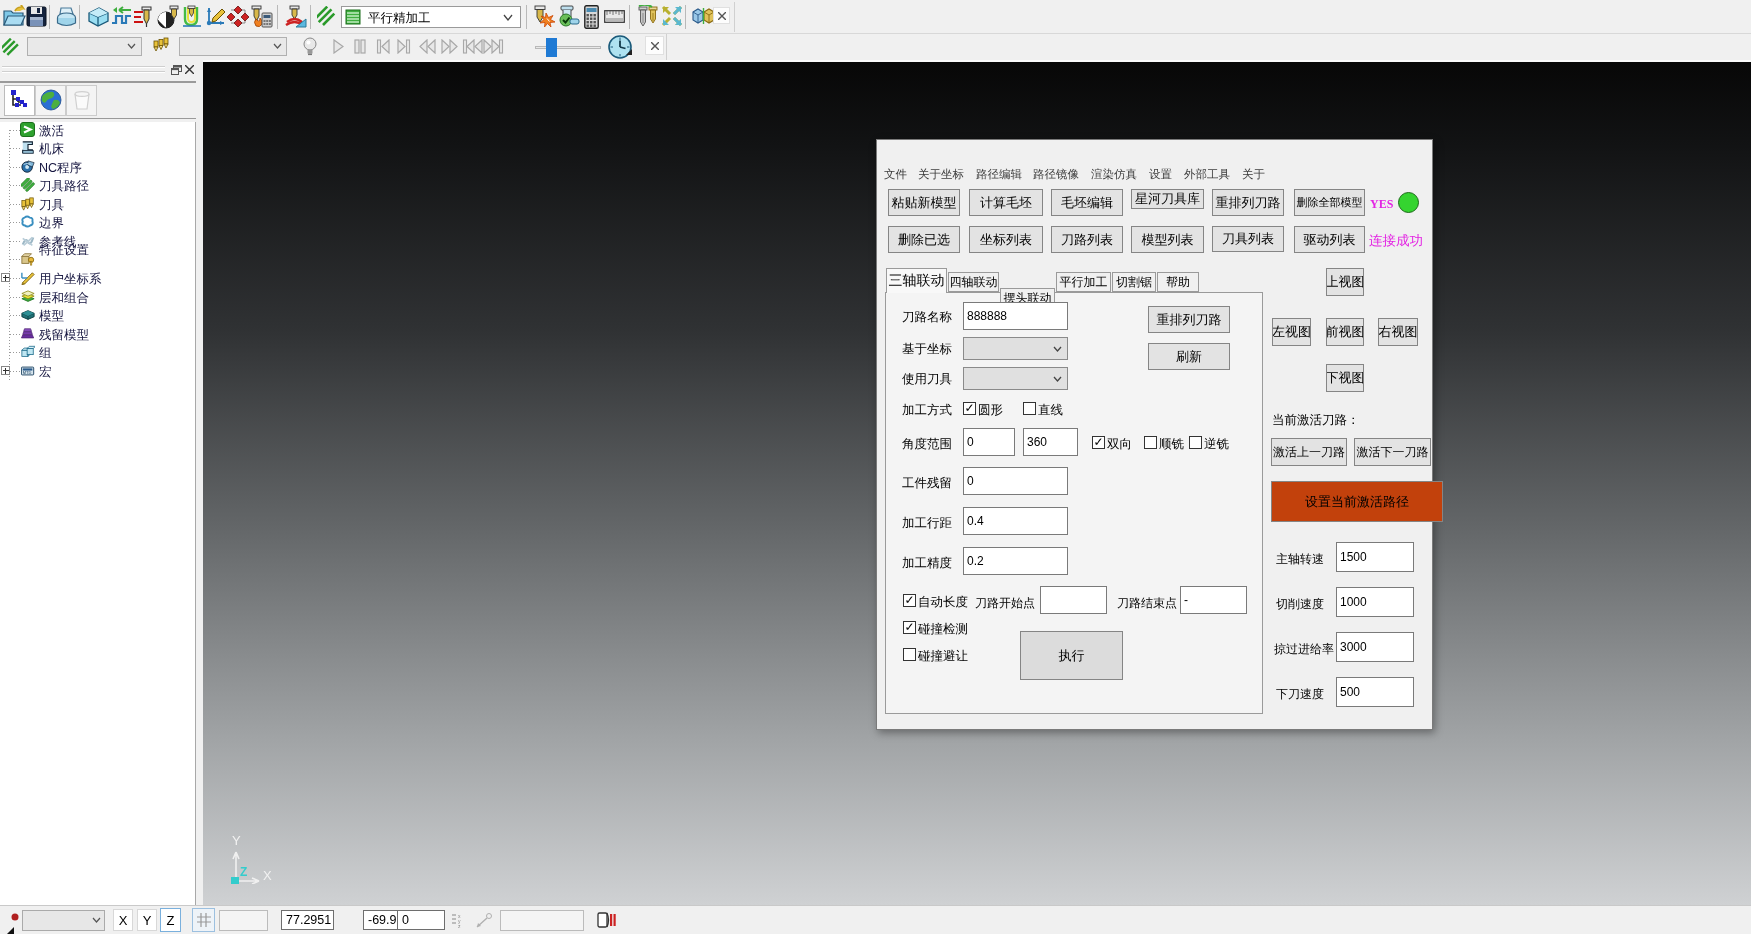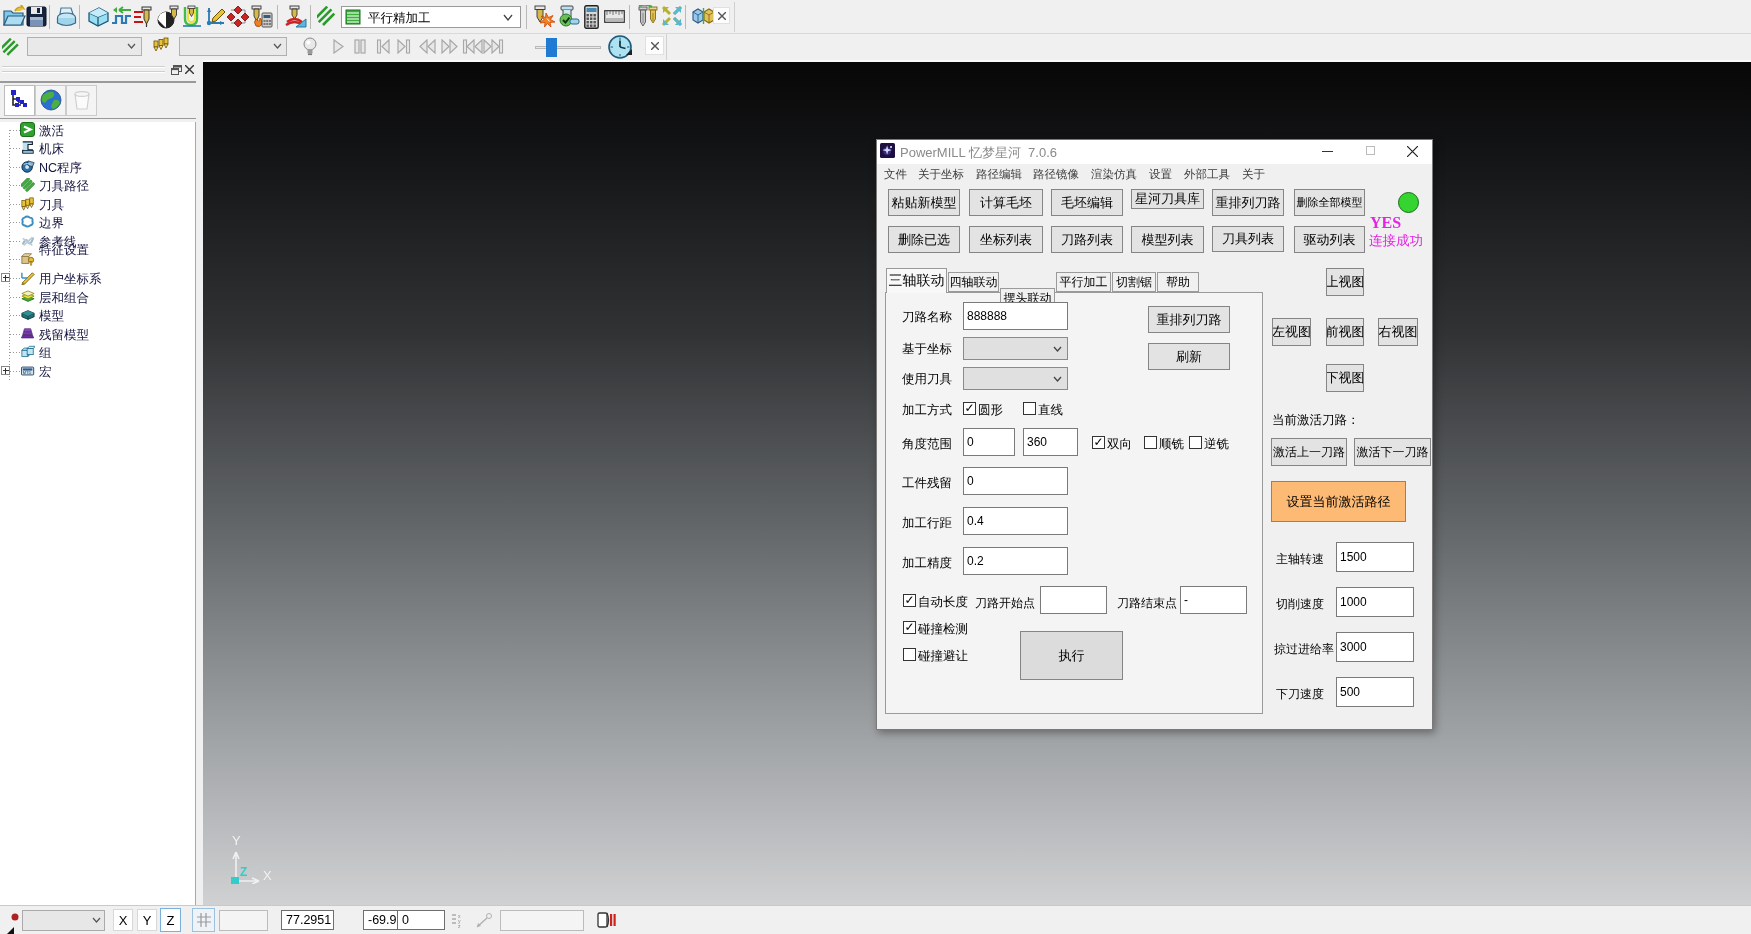--- a/index.html
+++ b/index.html
@@ -514,52 +514,38 @@
       </svg>
     <div class="abs" style="left:500px;top:4px;width:84px;height:21px;background:#f4f4f4;border:1px solid #bbb;"></div>
     <svg class="abs" style="left:597px;top:5px" width="20" height="19" viewBox="0 0 20 19">
         <rect x="1" y="2" width="9" height="14" rx="1.5" fill="#fff" stroke="#333" stroke-width="1.3"></rect>
         <path d="M10 2 Q13 9 10 16" fill="none" stroke="#333" stroke-width="1.3"></path>
         <rect x="13" y="3" width="2.2" height="12" fill="#cc2222"></rect>
         <rect x="16.5" y="3" width="2.2" height="12" fill="#cc2222"></rect>
       </svg>
   </div>
   <div class="abs" id="dlg">
-    <div class="abs" id="dlgtitle">
-      <svg class="abs" style="left:3px;top:3px" width="15" height="15" viewBox="0 0 19 19">
-          <rect x="0" y="0" width="19" height="19" rx="2" fill="#1b1040"></rect>
-          <circle cx="9" cy="10" r="5" fill="#3a2a7a"></circle>
-          <path d="M9 3 L10.3 7.7 L15 9 L10.3 10.3 L9 15 L7.7 10.3 L3 9 L7.7 7.7 Z" fill="#cfd6ff"></path>
-          <circle cx="14" cy="5" r="1.2" fill="#fff"></circle>
-        </svg>
-      <div class="abs" style="left:23px;top:4px;font-size:13px;color:#8a8a8a;">PowerMILL 忆梦星河&nbsp; 7.0.6</div>
-      <div class="abs" style="left:445px;top:11px;width:11px;height:1px;background:#333;"></div>
-      <div class="abs" style="left:489px;top:6px;width:9px;height:9px;border:1px solid #bbb;"></div>
-      <svg class="abs" style="left:530px;top:6px" width="11" height="11">
-          <path d="M0 0 L11 11 M11 0 L0 11" stroke="#222" stroke-width="1.2"></path>
-        </svg>
-    </div>
     <div class="abs" id="dlgmenu">
       <div class="menuitem" style="left:7px;">文件</div>
       <div class="menuitem" style="left:41px;">关于坐标</div>
       <div class="menuitem" style="left:99px;">路径编辑</div>
       <div class="menuitem" style="left:156px;">路径镜像</div>
       <div class="menuitem" style="left:214px;">渲染仿真</div>
       <div class="menuitem" style="left:272px;">设置</div>
       <div class="menuitem" style="left:307px;">外部工具</div>
       <div class="menuitem" style="left:365px;">关于</div>
     </div>
 
     <div class="btn" style="left:11px;top:49px;width:72px;height:27px;">粘贴新模型</div>
     <div class="btn" style="left:92px;top:49px;width:74px;height:27px;">计算毛坯</div>
     <div class="btn" style="left:174px;top:49px;width:72px;height:27px;">毛坯编辑</div>
     <div class="btn" style="left:254px;top:49px;width:73px;height:20px;">星河刀具库</div>
     <div class="btn" style="left:335px;top:49px;width:72px;height:27px;">重排列刀路</div>
     <div class="btn" style="left:417px;top:49px;width:71px;height:27px;font-size:11px;">删除全部模型</div>
-    <div class="abs" style="left:493px;top:57px;font-size:16px;font-weight:bold;color:#e324e3;font-family:'Liberation Serif',serif;margin-top:17px;">YES</div>
+    <div class="abs" style="left:493px;top:57px;font-size:12px;font-weight:bold;color:#e324e3;font-family:'Liberation Serif',serif;">YES</div>
     <div class="abs" style="left:521px;top:52px;width:21px;height:21px;border-radius:50%;background:#35d430;border:1px solid #1d6b1a;"></div>
 
     <div class="btn" style="left:11px;top:86px;width:72px;height:27px;">删除已选</div>
     <div class="btn" style="left:92px;top:86px;width:74px;height:27px;">坐标列表</div>
     <div class="btn" style="left:174px;top:86px;width:72px;height:27px;">刀路列表</div>
     <div class="btn" style="left:254px;top:86px;width:73px;height:27px;">模型列表</div>
     <div class="btn" style="left:335px;top:86px;width:72px;height:26px;">刀具列表</div>
     <div class="btn" style="left:417px;top:86px;width:71px;height:27px;">驱动列表</div>
     <div class="abs" style="left:492px;top:92px;font-size:13.5px;color:#e324e3;">连接成功</div>
 
@@ -619,21 +605,21 @@
     <div class="btn" style="left:271px;top:203px;width:82px;height:27px;">刷新</div>
 
     <div class="btn" style="left:449px;top:128px;width:38px;height:28px;">上视图</div>
     <div class="btn" style="left:395px;top:178px;width:39px;height:28px;">左视图</div>
     <div class="btn" style="left:449px;top:178px;width:38px;height:28px;">前视图</div>
     <div class="btn" style="left:501px;top:178px;width:40px;height:28px;">右视图</div>
     <div class="btn" style="left:449px;top:224px;width:38px;height:28px;">下视图</div>
     <div class="lbl" style="left:395px;top:272px;">当前激活刀路：</div>
     <div class="btn" style="left:394px;top:298px;width:76px;height:28px;font-size:12px;">激活上一刀路</div>
     <div class="btn" style="left:477px;top:298px;width:77px;height:28px;font-size:12px;">激活下一刀路</div>
-    <div class="btn" style="left:394px;top:341px;width:135px;height:41px;background:#fdba74;">设置当前激活路径</div>
+    <div class="btn" style="left:394px;top:341px;width:172px;height:41px;background:#c2410c;">设置当前激活路径</div>
     <div class="lbl" style="left:399px;top:411px;font-size:12px;">主轴转速</div>
     <div class="tbx" style="left:459px;top:402px;width:78px;height:30px;">1500</div>
     <div class="lbl" style="left:399px;top:456px;font-size:12px;">切削速度</div>
     <div class="tbx" style="left:459px;top:447px;width:78px;height:30px;">1000</div>
     <div class="lbl" style="left:397px;top:501px;font-size:12px;">掠过进给率</div>
     <div class="tbx" style="left:459px;top:492px;width:78px;height:30px;">3000</div>
     <div class="lbl" style="left:399px;top:546px;font-size:12px;">下刀速度</div>
     <div class="tbx" style="left:459px;top:537px;width:78px;height:30px;">500</div>
   </div>
 </div>

